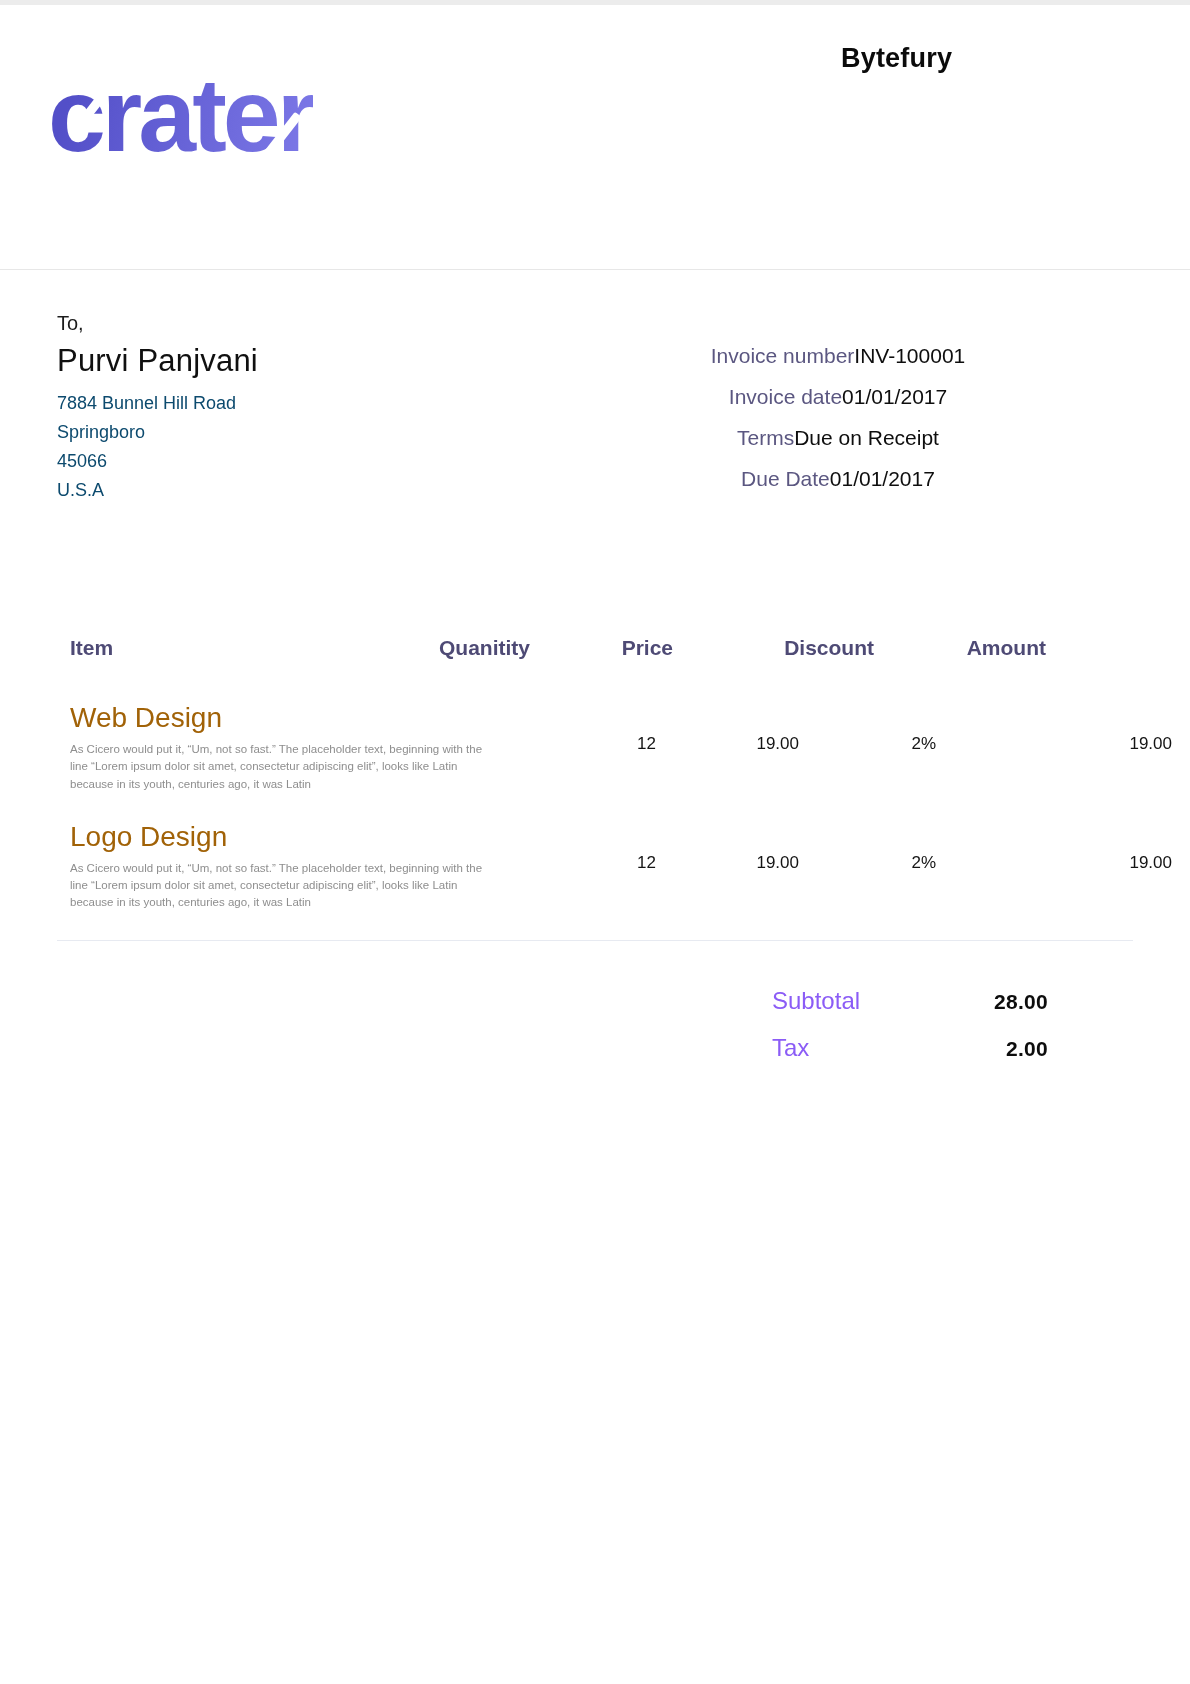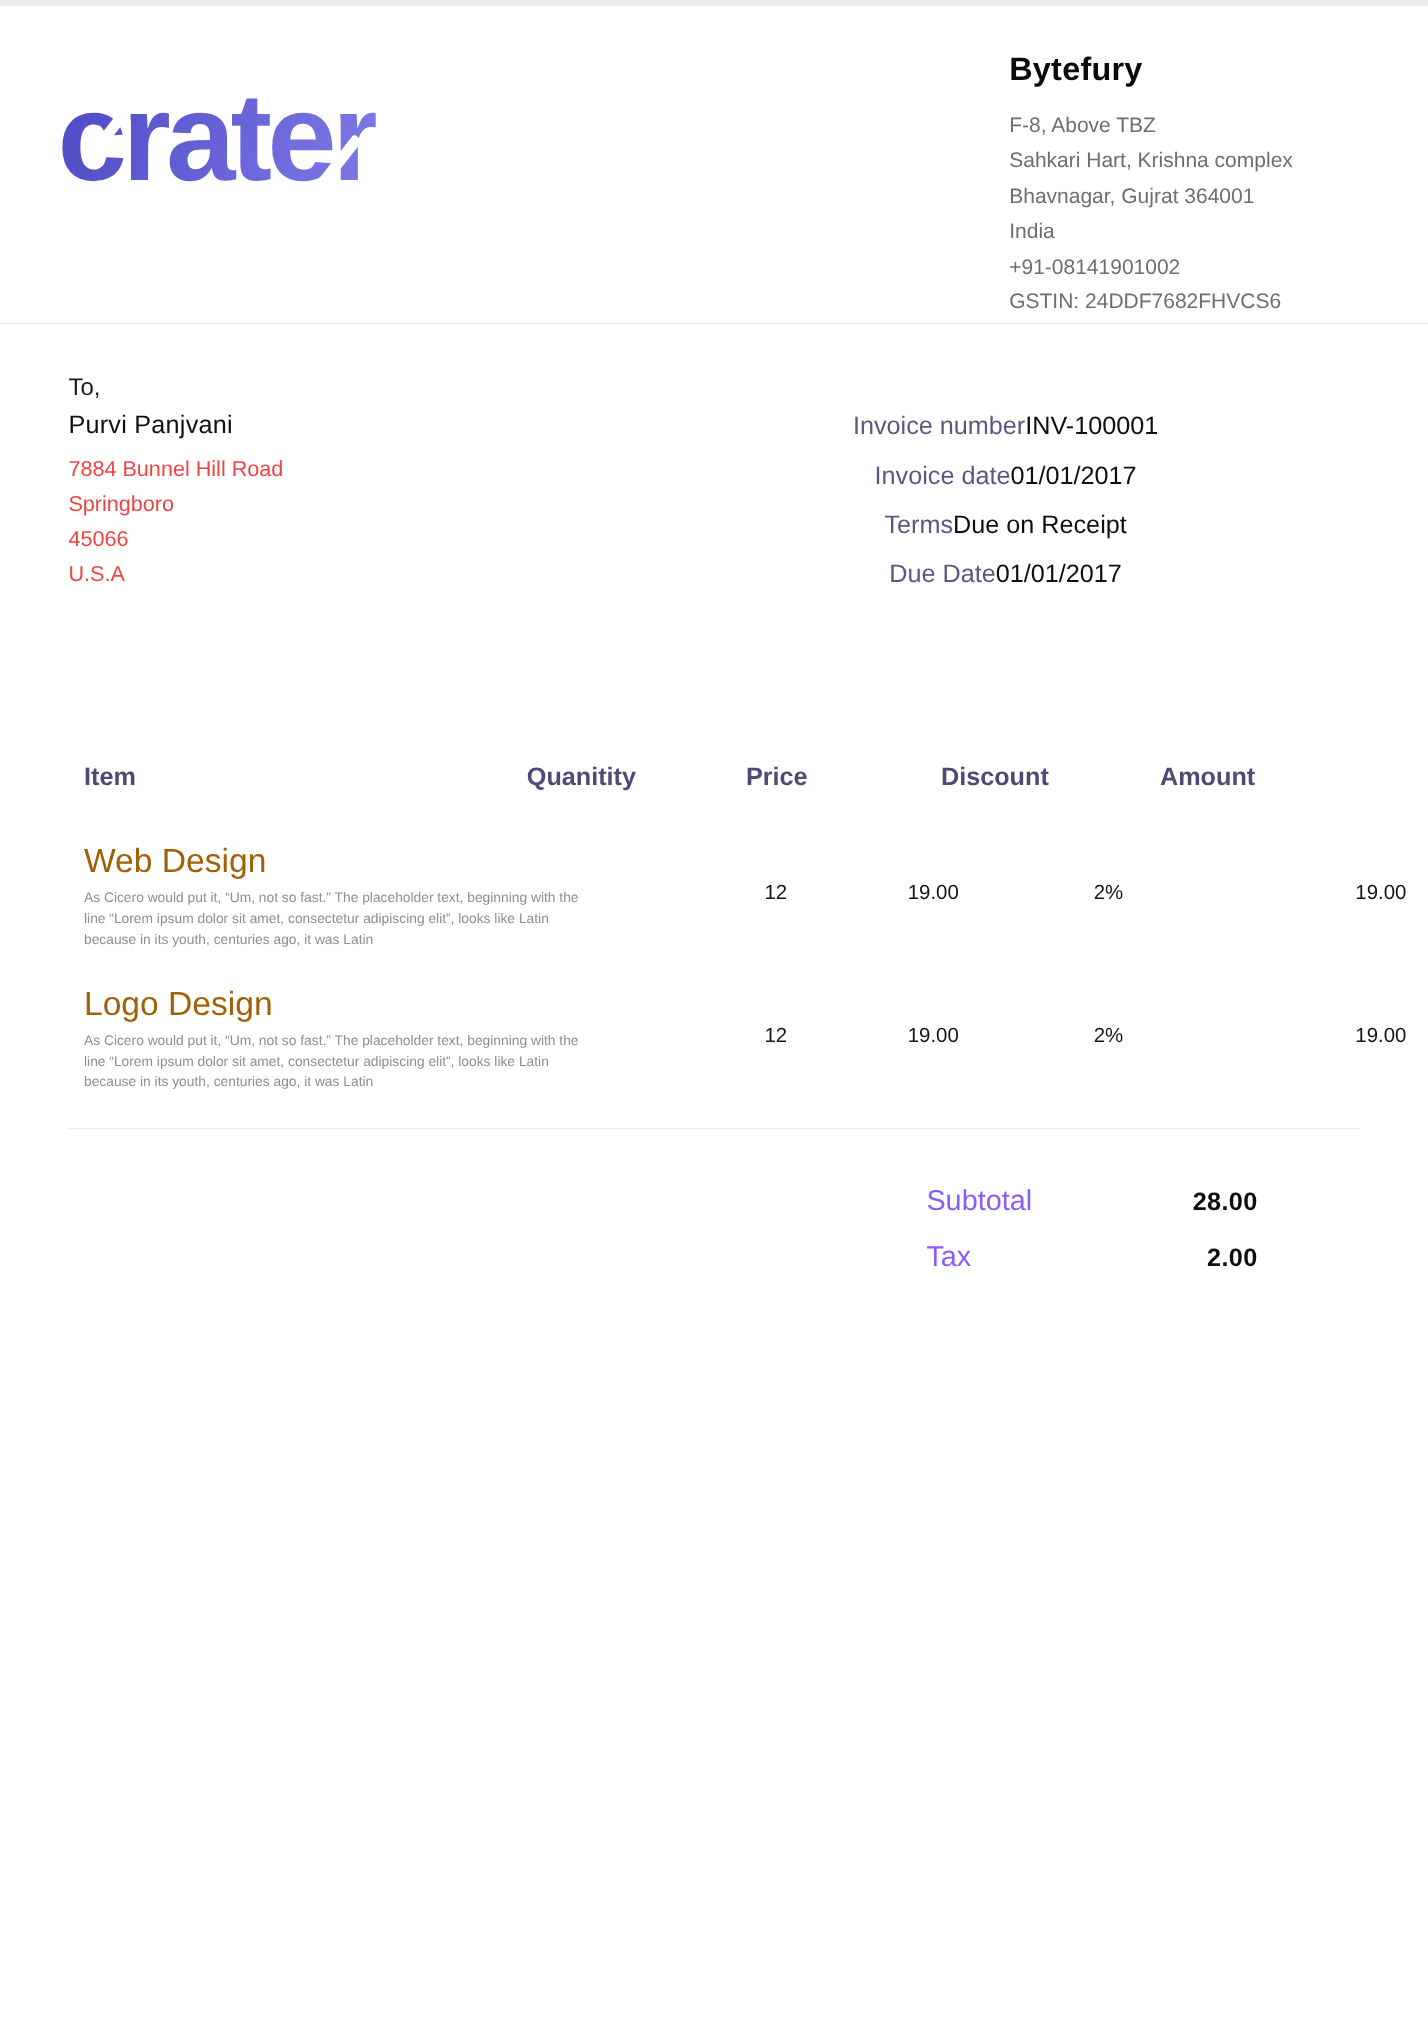--- a/index.html
+++ b/index.html
@@ -50,22 +50,22 @@
     font-size: 17.5px; color: #6e6e6e; line-height: 1.68;
   }
 
   
   .billing {
     display: flex;
     justify-content: space-between;
     padding: 42px 138px 0 57px;
   }
   .bill-to .to-label { font-size: 20px; color: #1c1c1c; margin-bottom: 8px; }
-  .bill-to .customer-name { font-size: 21px; color: #101010; margin-bottom: 10px; letter-spacing: 0.2px; }
-  .bill-to .customer-address div { font-size: 18px; color: #ef4444; line-height: 1.62; }
+  .bill-to .customer-name { font-size: 31px; color: #101010; margin-bottom: 10px; letter-spacing: 0.2px; }
+  .bill-to .customer-address div { font-size: 18px; color: #0c4a6e; line-height: 1.62; }
 
   .invoice-meta { width: 428px; margin-top: 32px; }
   .meta-row {
     display: flex; justify-content: center; align-items: baseline;
     margin-bottom: 17px;
   }
   .meta-label { font-size: 21px; color: #5b5781; }
   .meta-value { font-size: 21px; color: #0e0e0e; }
 
   
@@ -119,28 +119,20 @@
 <div class="top-strip"></div>
 
 <div class="header">
   <div class="logo">
     <span class="logo-text">crater</span>
     <span class="logo-cut logo-cut-c"></span>
     <span class="logo-cut logo-cut-r"></span>
   </div>
   <div class="company-block">
     <div class="company-name">Bytefury</div>
-    <div class="company-address">
-      <div>F-8, Above TBZ</div>
-      <div>Sahkari Hart, Krishna complex</div>
-      <div>Bhavnagar, Gujrat 364001</div>
-      <div>India</div>
-      <div>+91-08141901002</div>
-      <div>GSTIN: 24DDF7682FHVCS6</div>
-    </div>
   </div>
 </div>
 
 <div class="billing">
   <div class="bill-to">
     <div class="to-label">To,</div>
     <div class="customer-name">Purvi Panjvani</div>
     <div class="customer-address">
       <div>7884 Bunnel Hill Road</div>
       <div>Springboro</div>

